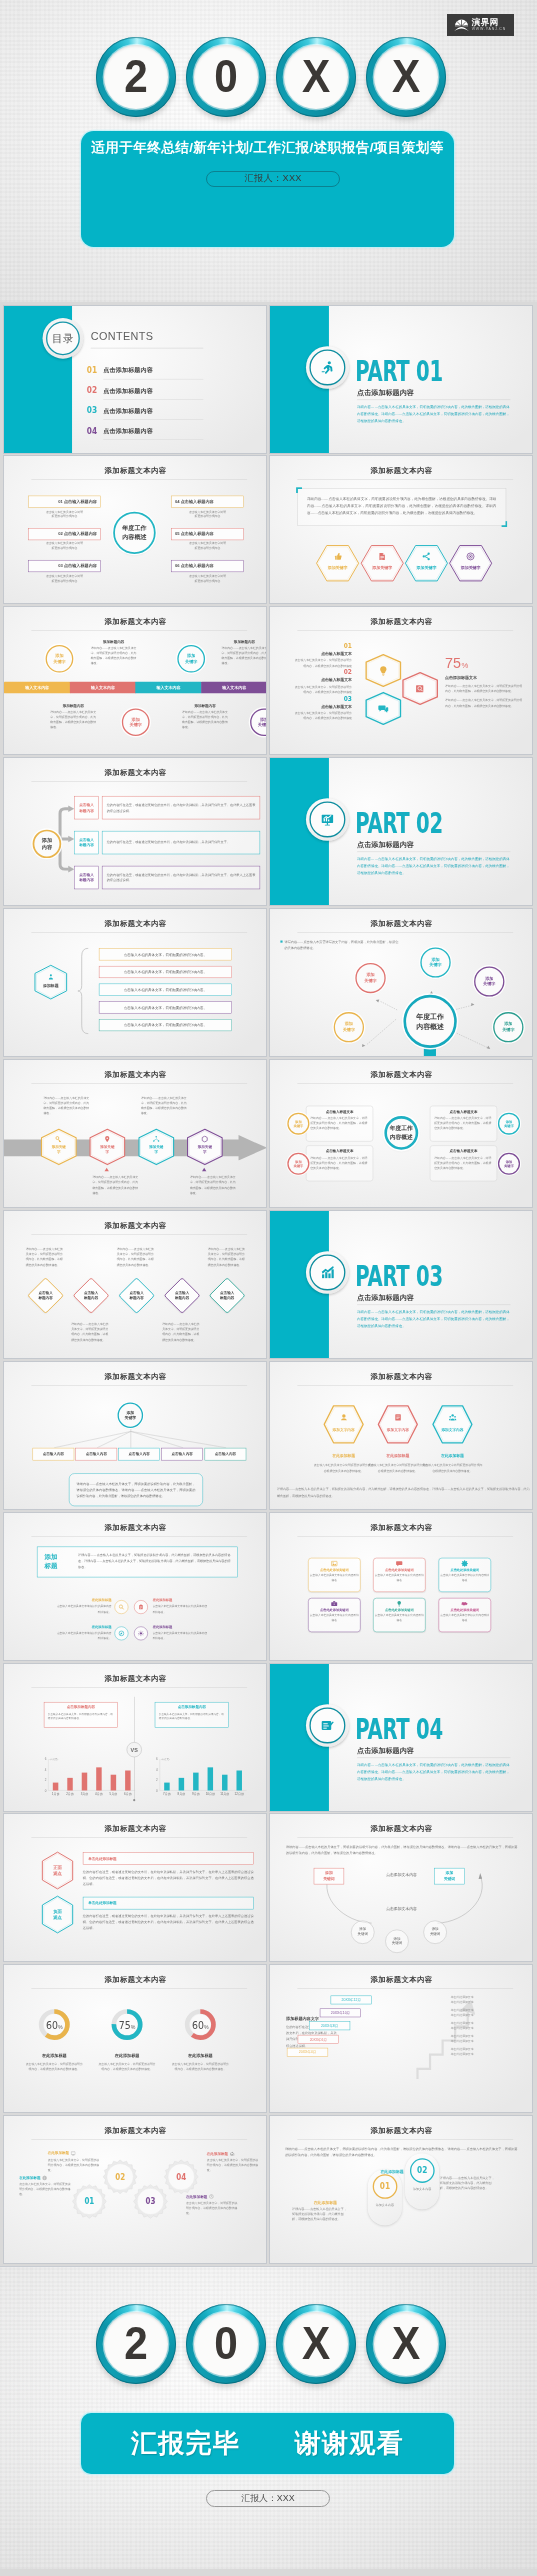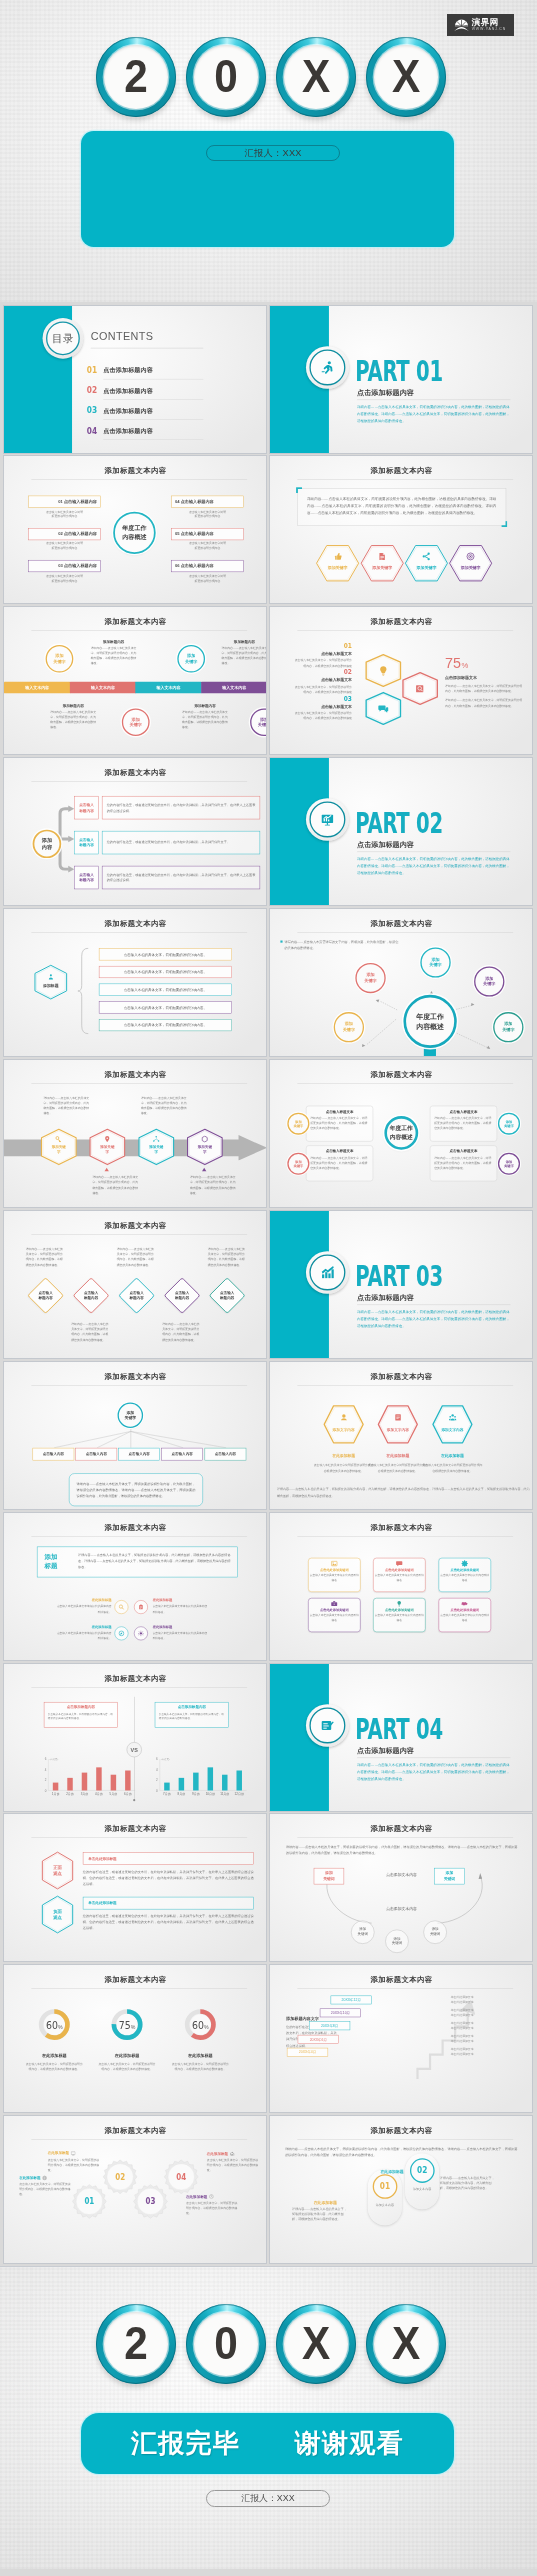--- a/index.html
+++ b/index.html
@@ -40,21 +40,21 @@
   font-family:"Liberation Sans",sans-serif;transform:scaleX(.92)}
 
 .titlebox{position:absolute;left:81px;top:131px;width:373px;height:116px;background:#04b3c6;
   border-radius:12.6px;box-shadow:0 0 0 1.3px rgba(176,240,249,.65);z-index:4;
   display:flex;flex-direction:column;align-items:center}
 .t-main{color:#fff;font-size:30px;font-weight:bold;margin-top:12.6px;letter-spacing:0px;
   text-shadow:0.6px 1.3px 1.3px rgba(0,0,0,.18)}
 .t-sub{color:#fff;font-size:13.6px;font-weight:bold;margin-top:7.6px;letter-spacing:0.4px}
 .t-pill{margin-top:14px;margin-left:11.4px;border:0.9px solid #0b8190;border-radius:11.4px;width:134px;height:16.4px;
   display:flex;align-items:center;justify-content:center;color:#3a3a3a;font-size:9.2px;letter-spacing:0.3px}
-.ending .titlebox{top:146px;height:61px;justify-content:center;border-radius:18px}
+.ending .titlebox{top:146px;height:61px;justify-content:center;border-radius:10px}
 .ending .t-main{margin-top:0;font-size:26px;letter-spacing:1.3px}
 .e-pill{position:absolute;left:206px;top:223px;width:124px;height:17px;border:0.6px solid #9a9a9a;
   border-radius:8.9px;display:flex;align-items:center;justify-content:center;color:#4b4b4b;font-size:8.9px;z-index:6}
 
 
 .grid{display:flex;flex-wrap:wrap;width:537px;padding:2.5px 0 0 2.5px}
 .thumb{width:264px;height:149px;position:relative;overflow:hidden;border:0.6px solid #c4c8ce;
   margin:0 2.5px 1.9px 0;background:#efefef;box-shadow:0 0 0 0.6px rgba(255,255,255,.6) inset}
 .canvas{position:absolute;left:0;top:0;width:607px;height:341px;transform-origin:0 0;
   transform:scale(0.43333,0.43148)}
@@ -335,20 +335,21 @@
         <div class="ccirc">
           <i></i>
           <span>X</span>
         </div>
         <div class="ccirc">
           <i></i>
           <span>X</span>
         </div>
       </div>
       <div class="titlebox">
+        <div class="t-sub">适用于年终总结/新年计划/工作汇报/述职报告/项目策划等</div>
         <div class="t-pill">汇报人：XXX</div>
       </div>
     </div>
 <div class="grid">
       <div class="thumb">
         <div class="canvas">
           <div class="sl toc">
             <div class="band"></div>
             <div class="tcirc">
               <b>目录</b>

